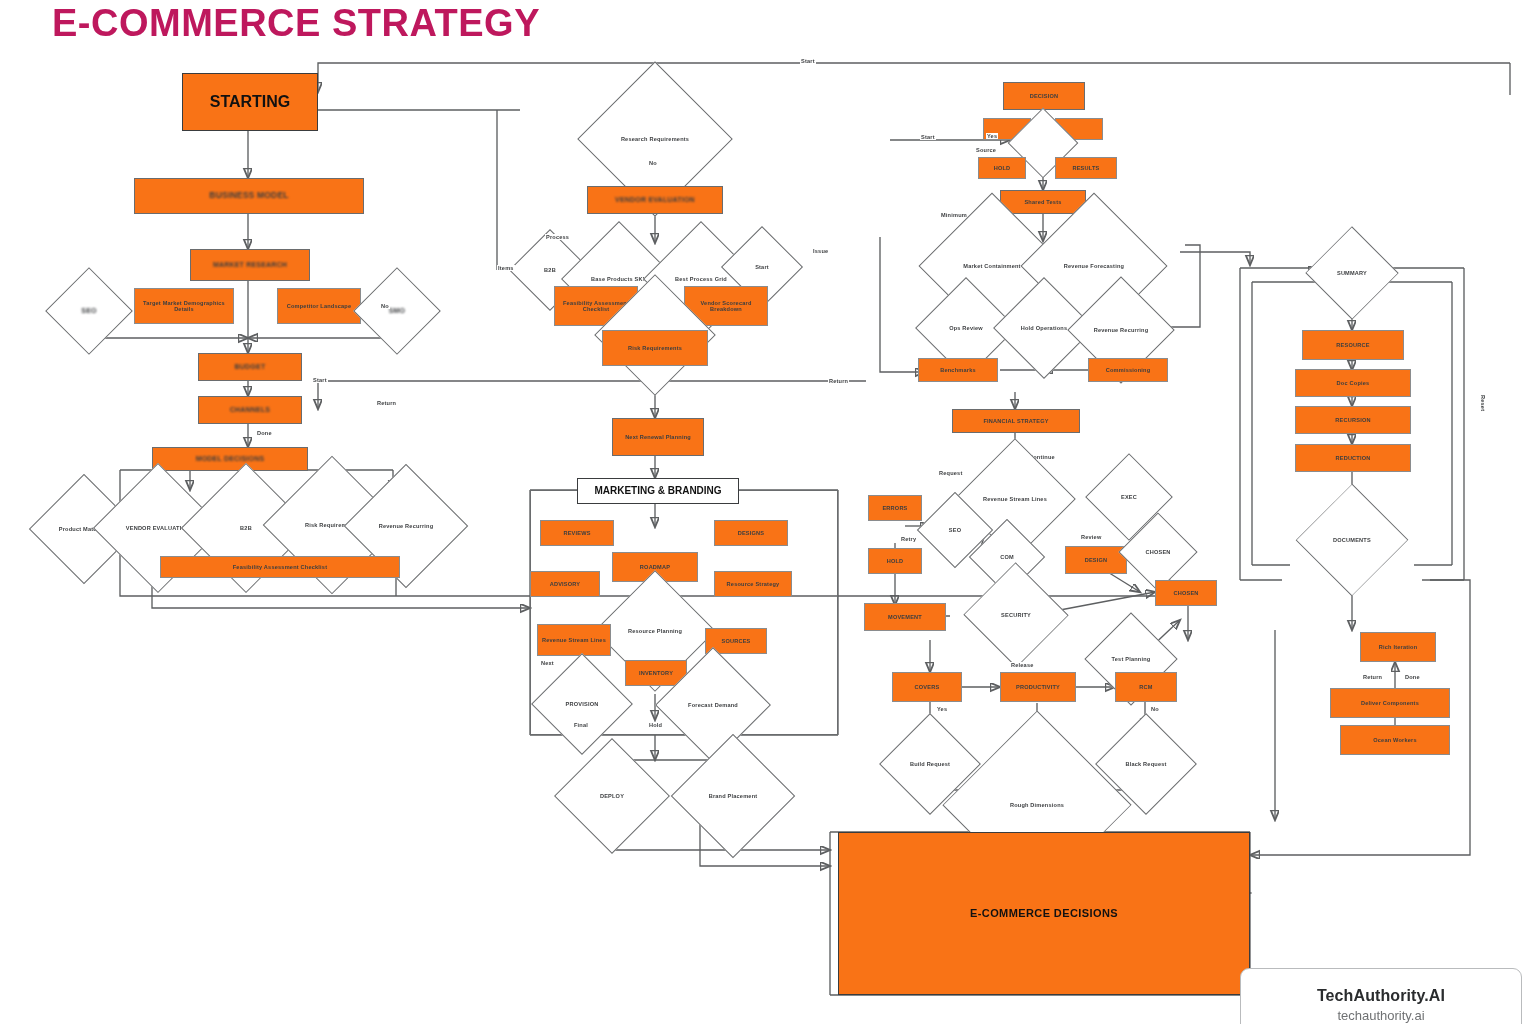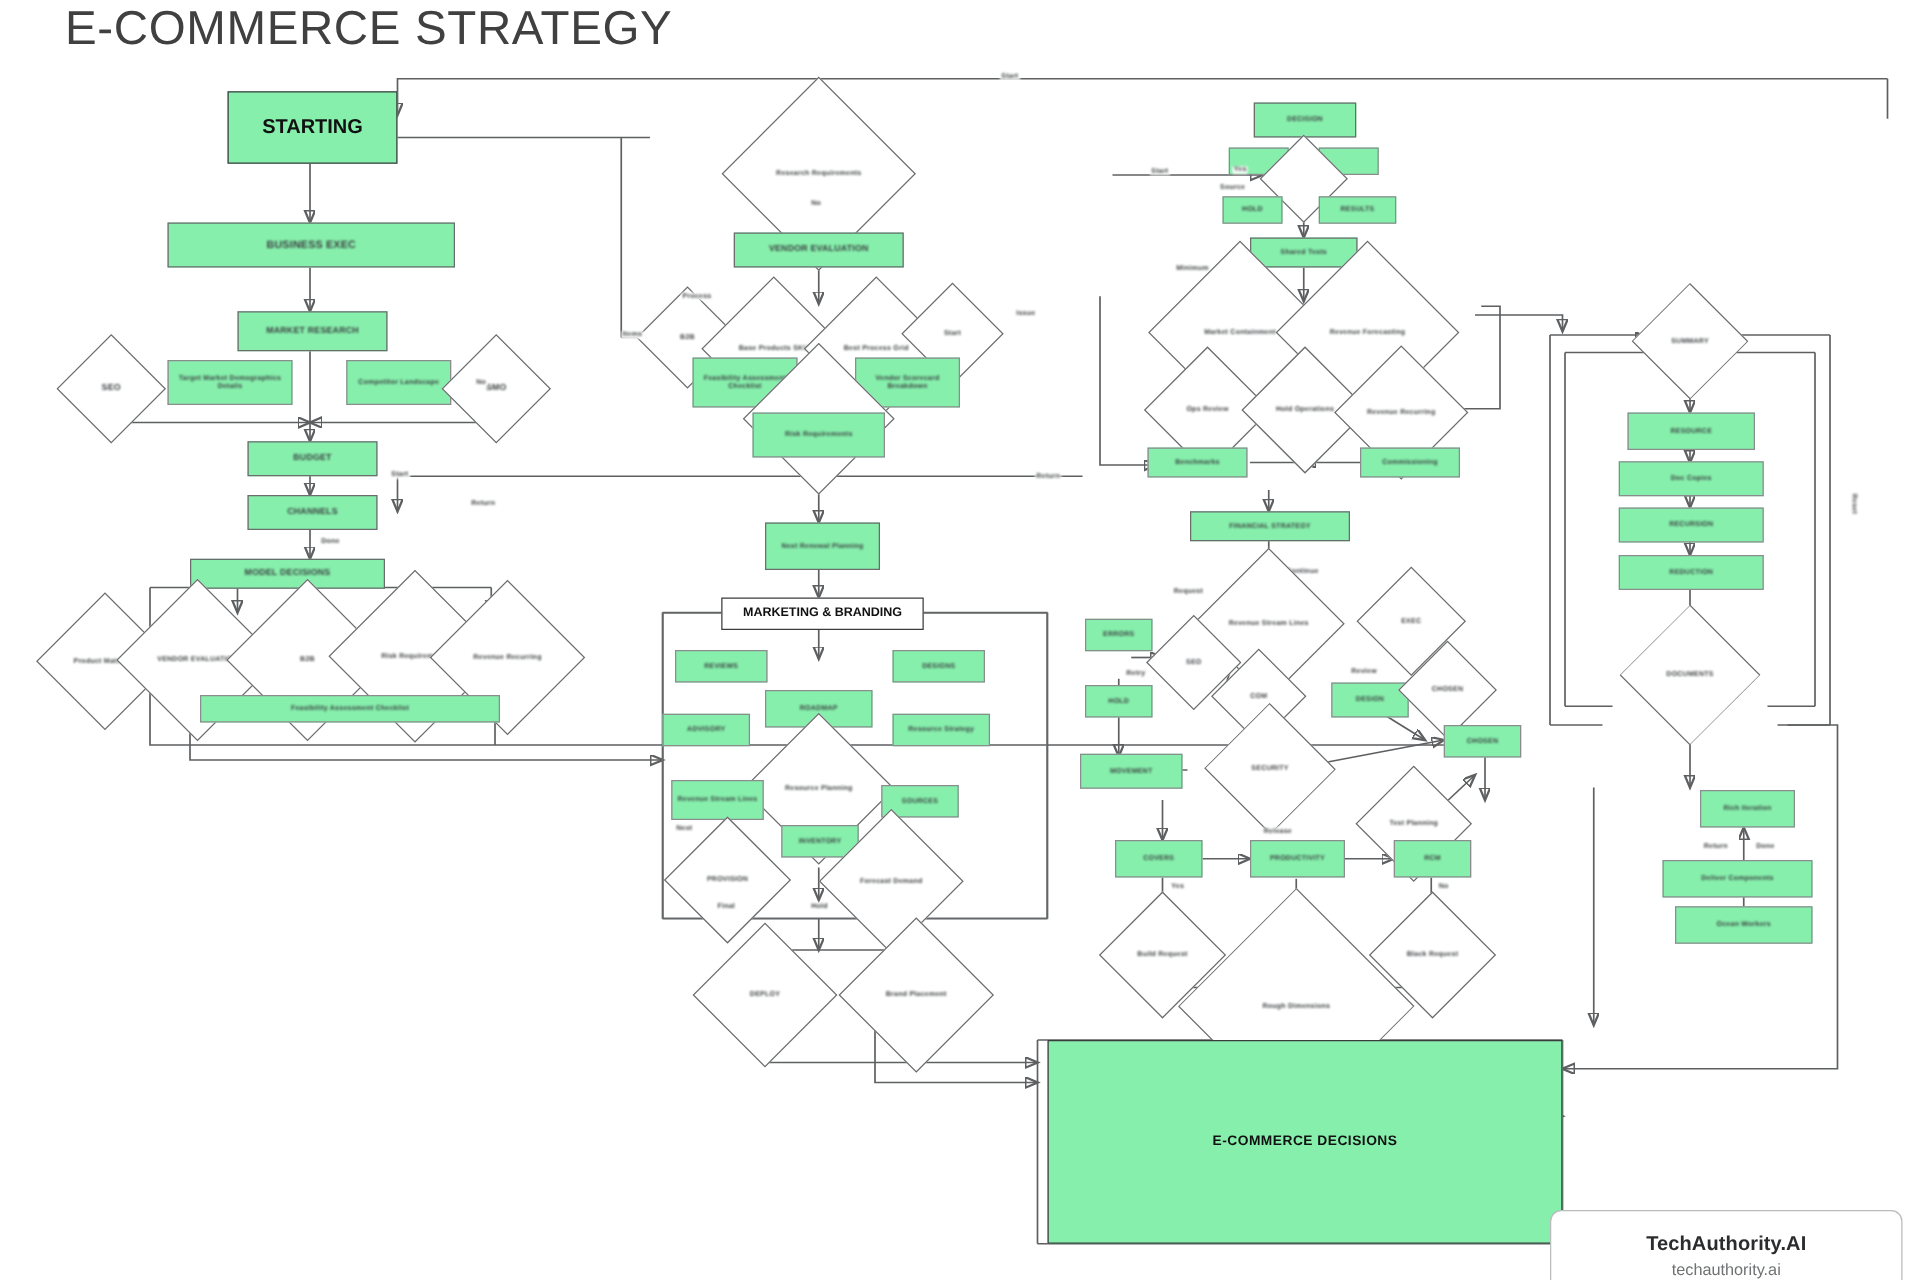--- a/index.html
+++ b/index.html
@@ -4,26 +4,26 @@
 <style>
   html,body{margin:0;padding:0;background:#ffffff;}
   body{width:1536px;height:1024px;position:relative;overflow:hidden;
        font-family:"Liberation Sans","DejaVu Sans",sans-serif;color:#1b1b1b;}
 
   #canvas{position:absolute;inset:0;}
   svg.wires{position:absolute;left:0;top:0;width:1536px;height:1024px;overflow:visible;pointer-events:none;}
   svg.wires path,svg.wires line,svg.wires polyline{fill:none;stroke:#5d5f61;stroke-width:1.35;}
 
   
-  .title{position:absolute;left:52px;top:2px;font-size:38px;font-weight:400;
-         letter-spacing:.5px;color:#404040;white-space:nowrap;}
+  .title{position:absolute;left:52px;top:2px;font-size:38px;font-weight:700;
+         letter-spacing:.5px;color:#be185d;white-space:nowrap;}
 
   
   .node{position:absolute;box-sizing:border-box;display:flex;align-items:center;
-        justify-content:center;text-align:center;background:#86efac;}
+        justify-content:center;text-align:center;background:#f97316;}
   .rect{border:1.4px solid #6a6c6e;}
   .rect.strong{border:1.7px solid #3a3c3e;}
   .rect.thin{border:1.2px solid #8a8c8e;}
   .lbl{line-height:1.12;padding:1px 3px;}
 
   
   .fuzz{color:#3c3e40;filter:blur(0.85px);font-weight:600;letter-spacing:.2px;
         -webkit-font-smoothing:none;}
   .fuzz.sm{font-size:8.5px;}
   .fuzz.xs{font-size:7px;filter:blur(0.8px);font-weight:600;}
@@ -193,21 +193,21 @@
       <path d="M612,760 L612,800"></path>
       <path d="M497,270 L497,110"></path>
     </g>
   </svg>
 
   <div class="node rect strong" style="left:182px;top:73px;width:136px;height:58px;">
     <span class="lbl crisp" style="font-size:16px;font-weight:700;">STARTING</span>
   </div>
 
   <div class="node rect" style="left:134px;top:178px;width:230px;height:36px;">
-    <span class="lbl fuzz sm">BUSINESS EXEC</span>
+    <span class="lbl fuzz sm">BUSINESS MODEL</span>
   </div>
 
   <div class="node rect" style="left:190px;top:249px;width:120px;height:32px;">
     <span class="lbl fuzz xs">MARKET RESEARCH</span>
   </div>
 
   <div class="dia" style="left:58px;top:280px;width:62px;height:62px;">
     <div class="shape"></div>
     <div class="txt fuzz xs">SEO</div>
   </div>

